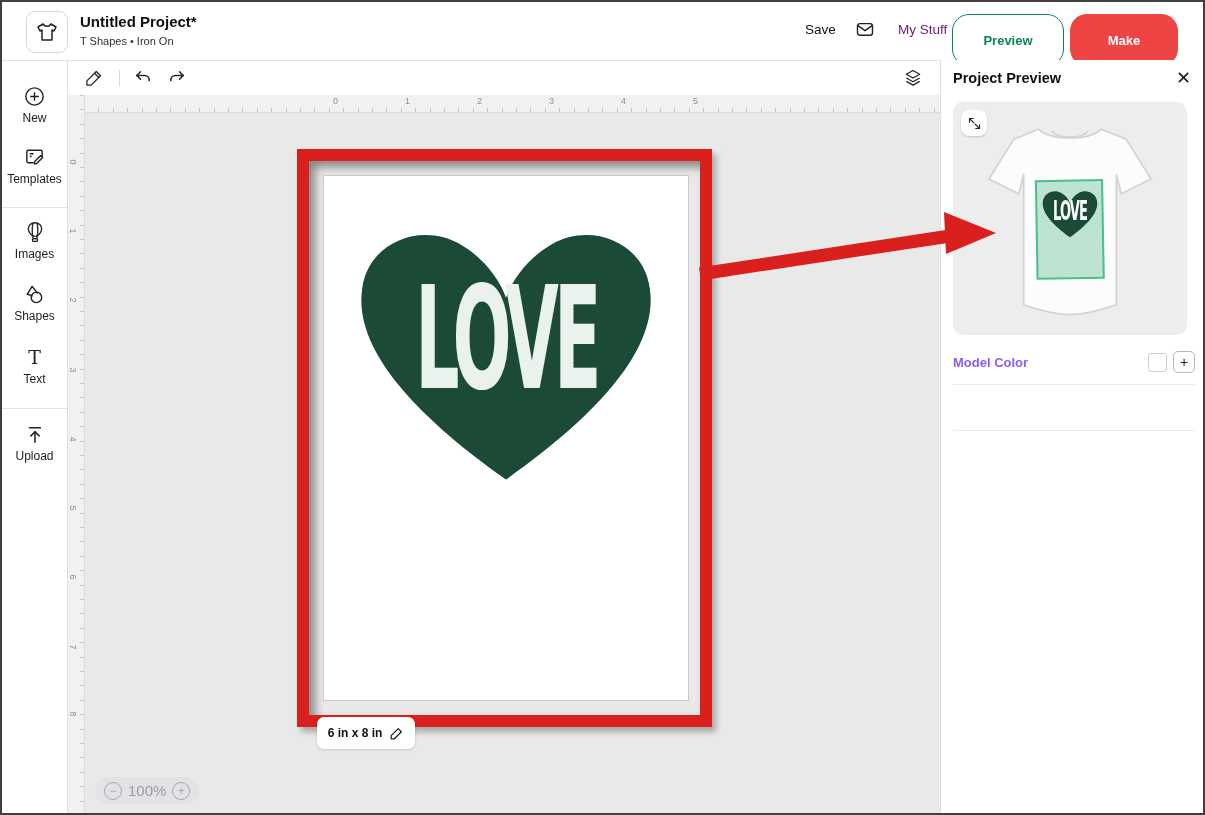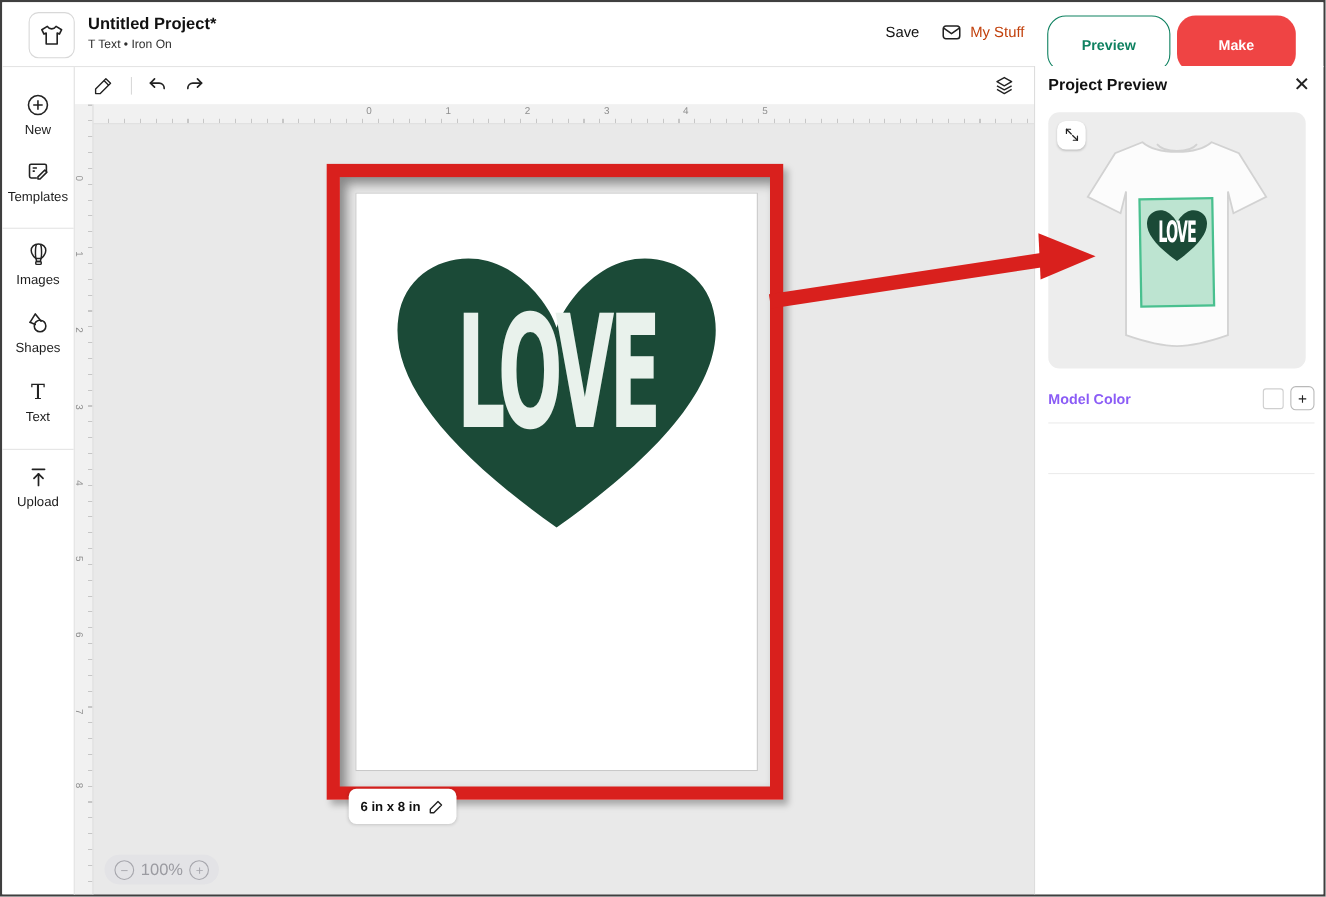--- a/index.html
+++ b/index.html
@@ -5,21 +5,21 @@
   html,body{margin:0;padding:0;background:#888;}
   .screen{position:relative;width:1205px;height:815px;background:#fff;overflow:hidden;
     font-family:"Liberation Sans","DejaVu Sans",sans-serif;border:2px solid #3f3f3f;box-sizing:border-box;}
   
   .topbar{position:absolute;left:0;top:0;width:1205px;height:58px;background:#fff;border-bottom:1px solid #e4e4e4;z-index:5;}
   .logo-btn{position:absolute;left:24px;top:9px;width:40px;height:40px;border:1px solid #d8d8d8;border-radius:9px;
     display:flex;align-items:center;justify-content:center;background:#fff;cursor:pointer;}
   .proj-title{position:absolute;left:78px;top:11px;font-size:15px;font-weight:bold;color:#111;}
   .proj-sub{position:absolute;left:78px;top:33px;font-size:11px;color:#2e2e2e;}
   .tb-save{position:absolute;left:803px;top:20px;font-size:13.5px;color:#111;cursor:pointer;}
-  .tb-mystuff{position:absolute;left:853px;top:17px;display:flex;align-items:center;gap:7px;font-size:13.5px;color:#c2410c;cursor:pointer;}
+  .tb-mystuff{position:absolute;left:853px;top:17px;display:flex;align-items:center;gap:23px;font-size:13.5px;color:#701a75;cursor:pointer;}
   .btn-pill{position:absolute;top:12px;height:52px;border-radius:17px;display:flex;align-items:center;justify-content:center;
     font-size:13px;font-weight:bold;cursor:pointer;box-sizing:border-box;}
   .btn-preview{left:950px;width:112px;border:1.5px solid #0e8160;color:#0e8160;background:#fff;}
   .btn-make{left:1068px;width:108px;background:#ef4444;color:#fff;border:none;}
   
   .sidebar{position:absolute;left:0;top:58px;width:65px;height:757px;background:#fff;border-right:1px solid #e0e0e0;z-index:4;}
   .side-item{position:absolute;left:0;width:65px;text-align:center;cursor:pointer;}
   .si-icon{display:block;height:24px;line-height:24px;}
   .si-label{display:block;font-size:12px;color:#1d1d1d;margin-top:3px;}
   .side-div{position:absolute;left:0;width:65px;height:1px;background:#e4e4e4;}
@@ -79,21 +79,21 @@
 
   <header class="topbar">
     <div class="logo-btn">
       <span>
         <svg class="icon" width="24" height="24" viewBox="0 0 24 24" fill="none" stroke="#222" stroke-width="1.5" stroke-linejoin="round">
           <path d="M8 4L3 7l2 4 2-1v10h10V10l2 1 2-4-5-3c-1 1.6-2.5 2.2-4 2.2S9 5.6 8 4z"></path>
         </svg>
       </span>
     </div>
     <div class="proj-title">Untitled Project*</div>
-    <div class="proj-sub">T Text • Iron On</div>
+    <div class="proj-sub">T Shapes • Iron On</div>
 
     <div class="tb-save">Save</div>
     <div class="tb-mystuff">
       <span>
         <svg class="icon" width="20" height="20" viewBox="0 0 24 24" fill="none" stroke="#222" stroke-width="1.7" stroke-linejoin="round">
           <rect x="3" y="5.5" width="18" height="14" rx="3"></rect>
             <path d="M3.5 8l8.5 6 8.5-6"></path>
         </svg>
       </span>
       <span>My Stuff</span>

